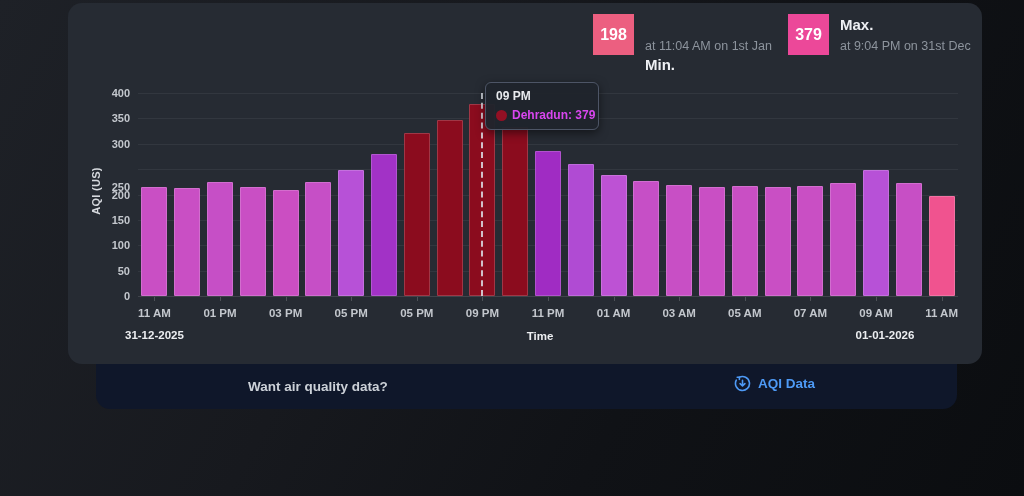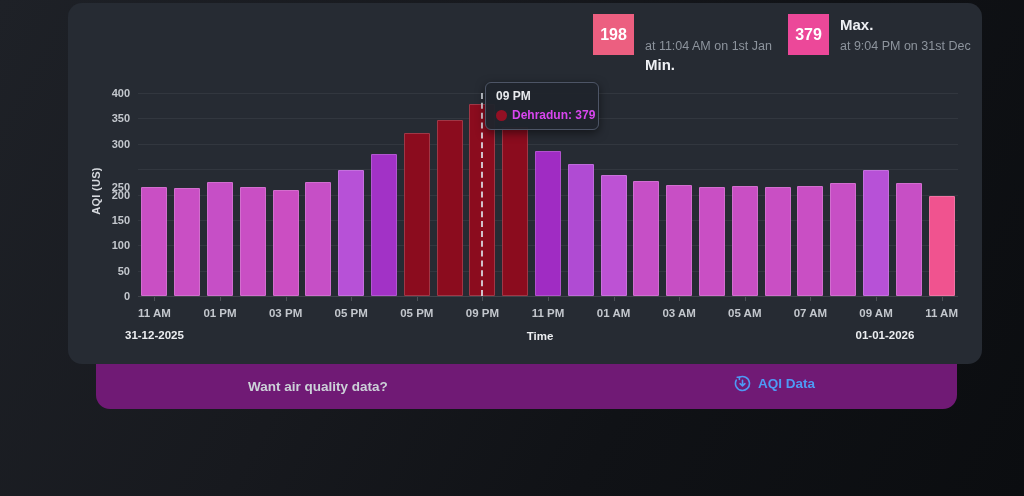--- a/index.html
+++ b/index.html
@@ -7,21 +7,21 @@
     width:1024px;height:496px;overflow:hidden;position:relative;
     font-family:"Liberation Sans",sans-serif;
     background:linear-gradient(118deg,#1e2127 0%,#17191e 38%,#101216 65%,#0b0d10 100%);
   }
   .card{
     position:absolute;left:68px;top:3px;width:914px;height:361px;
     background:#262b33;border-radius:14px;z-index:2;
   }
   .subbar{
     position:absolute;left:96px;top:350px;width:861px;height:59px;
-    background:#701a75;border-radius:14px;z-index:1;
+    background:#0f172a;border-radius:14px;z-index:1;
   }
   
   .chip{
     position:absolute;left:23px;top:16px;height:32px;
     display:flex;align-items:center;gap:8px;padding:0 15px 0 12px;
     border:1px solid rgba(172,176,204,0.55);border-radius:9px;cursor:pointer;
   }
   .chip .dot{width:13px;height:13px;border-radius:50%;background:#b9bfc7;}
   .chip .lbl{font-size:13px;font-weight:700;color:#c9cdd4;letter-spacing:.2px;}
   

